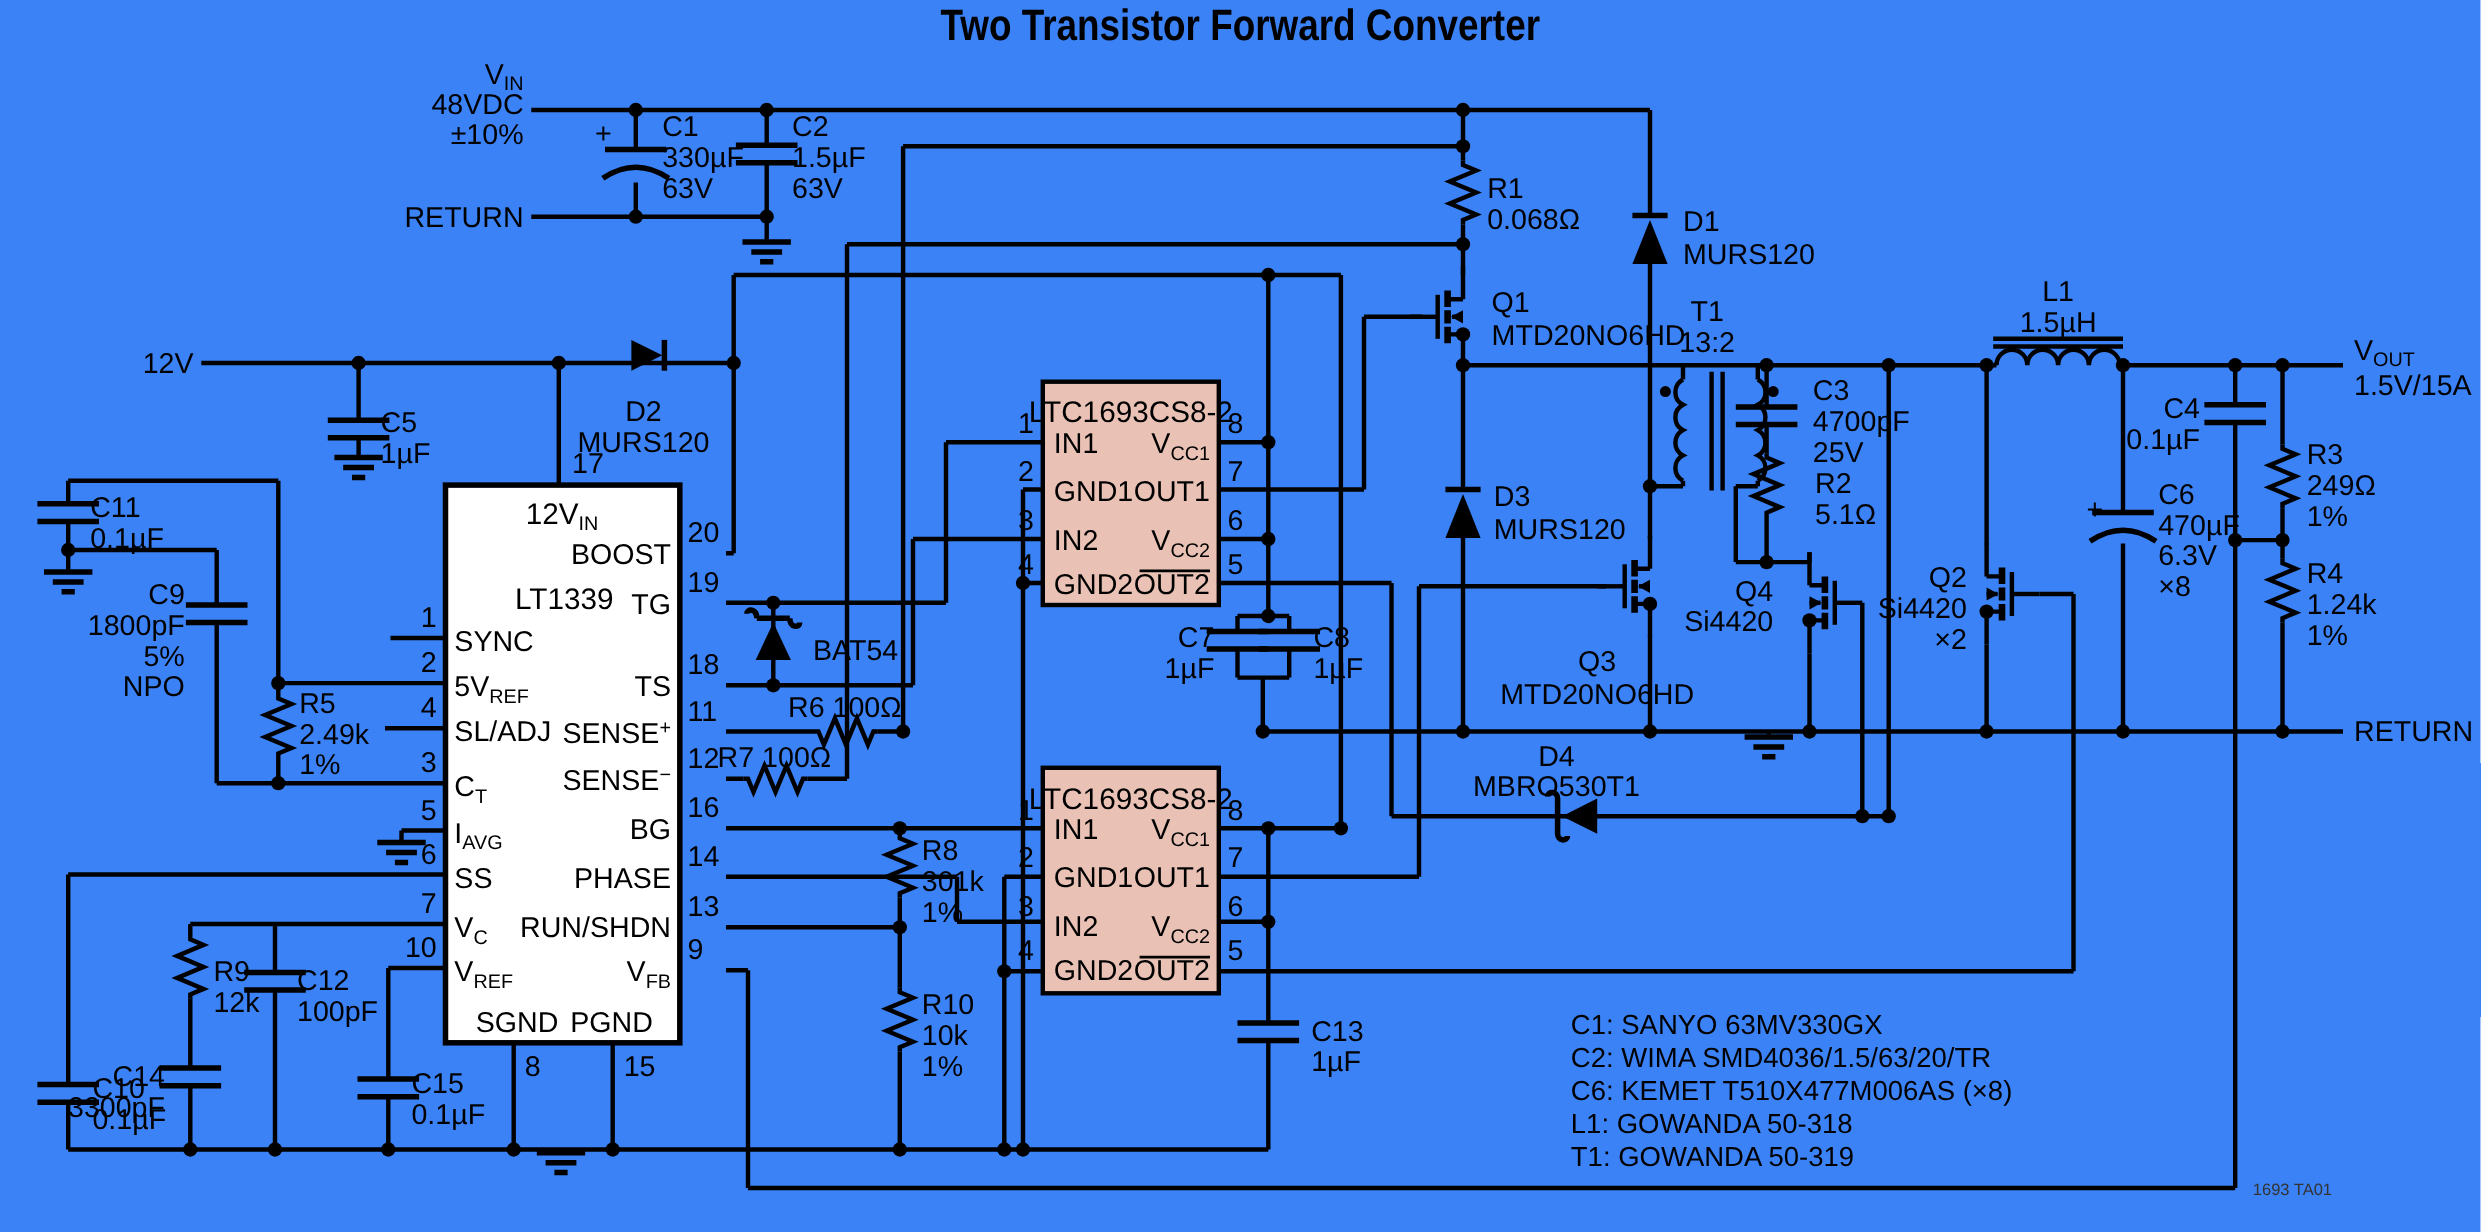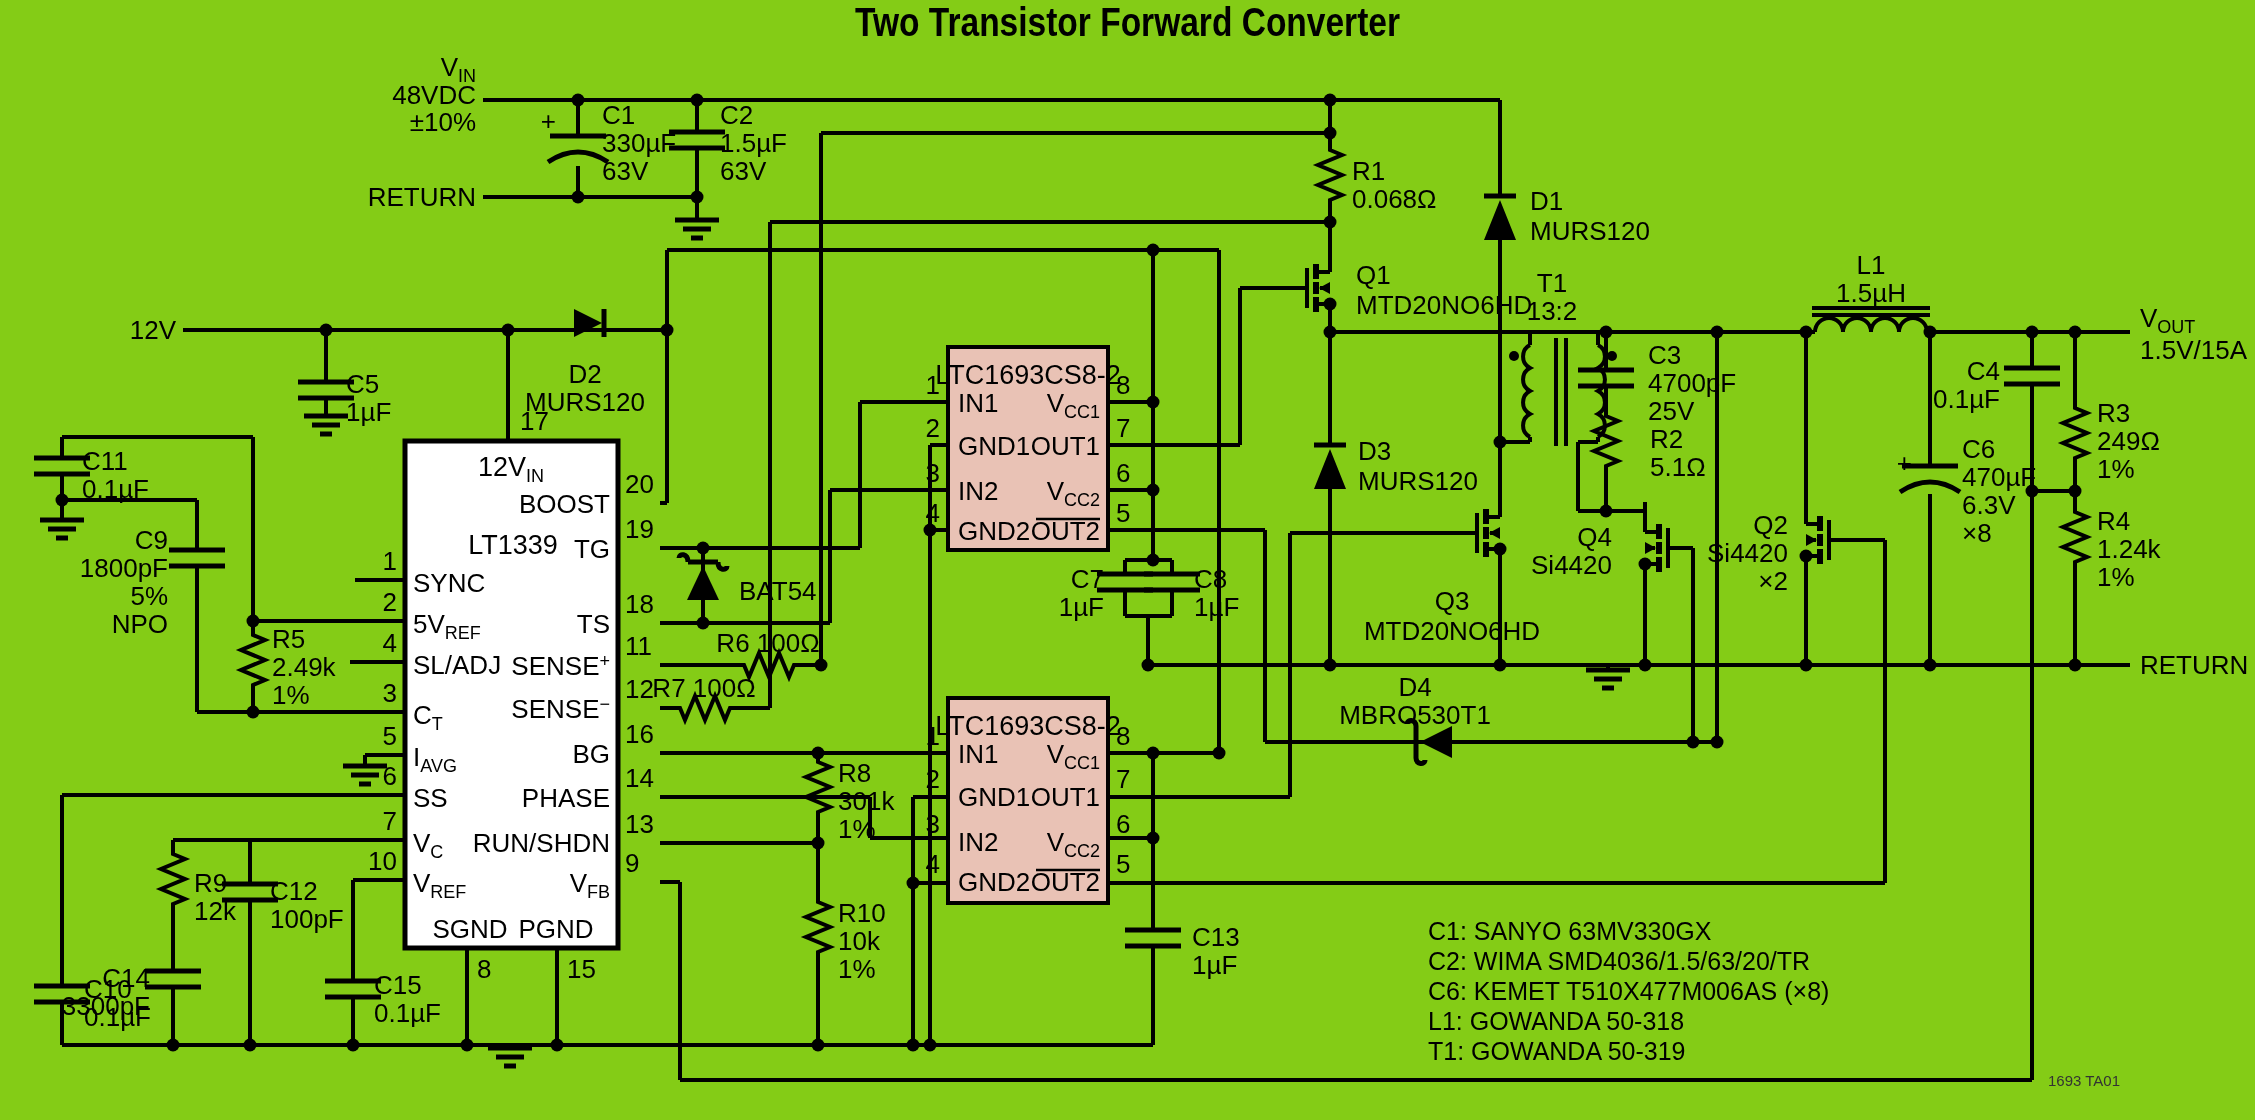--- a/index.html
+++ b/index.html
@@ -1,16 +1,16 @@
 <!DOCTYPE html>
 <html><head>
 <meta charset="utf-8">
 <style>
   html,body{margin:0;padding:0;background:#fff;}
-  #stage{width:2255px;height:1120px;position:relative;background:#84cc16;}
+  #stage{width:2255px;height:1120px;position:relative;background:#3b82f6;}
   svg{display:block;}
   text{font-family:"Liberation Sans",sans-serif;fill:#000;}
   .ttl{font-size:40px;font-weight:bold;}
   .lbl{font-size:26px;}
   .num{font-size:26px;}
   .pin{font-size:26px;}
   .icttl{font-size:27px;}
   .sub{font-size:18px;}
   .note{font-size:25px;}
   .fid{font-size:15px;fill:#333;}

